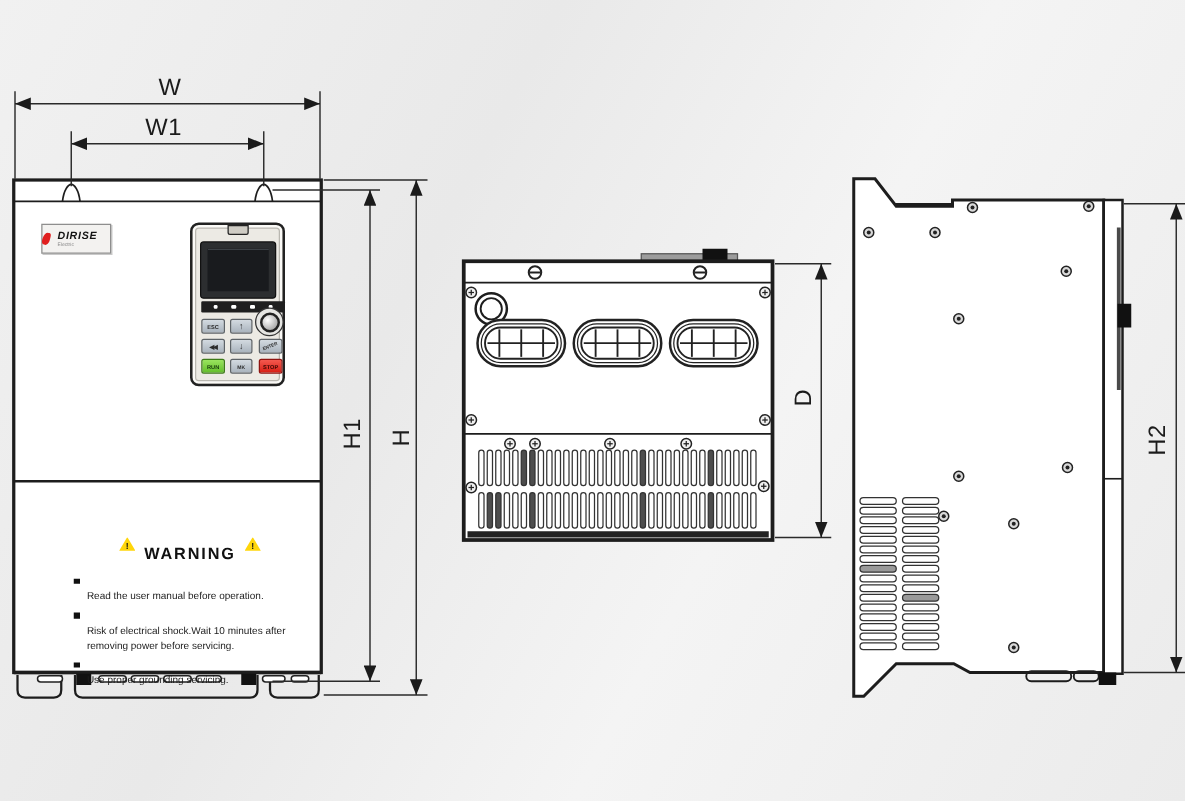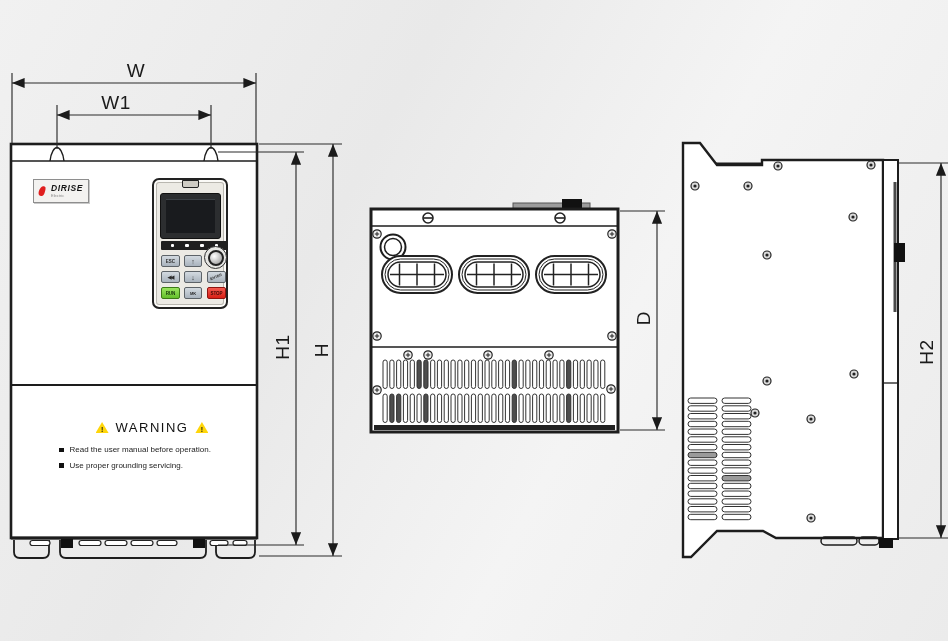--- a/index.html
+++ b/index.html
@@ -5,21 +5,21 @@
   html,body{margin:0;padding:0;background:#dcdcdc;font-family:"Liberation Sans",sans-serif;}
   .stage{position:relative;width:948px;height:641px;overflow:hidden;
          background:linear-gradient(118deg,#f1f1f1 0%,#e9e9e9 35%,#f4f4f4 62%,#ebebeb 100%);}
   svg{position:absolute;left:0;top:0;}
   .dim-label{position:absolute;width:44px;height:22px;line-height:22px;text-align:center;
              font-size:19px;color:#1b1b1b;letter-spacing:0.5px;}
   .rot{transform:rotate(-90deg);}
   
   .logo{position:absolute;left:33px;top:179px;width:54px;height:22px;background:#f3f2f0;
         border:1px solid #8e8e8e;box-shadow:1px 1px 0 #c9c9c9;display:flex;align-items:center;
-        justify-content:center;gap:6px;}
+        justify-content:flex-start;gap:6px;}
   .swoosh{width:6px;height:10px;background:#e01f1f;border-radius:70% 30% 55% 45%;
           transform:rotate(14deg);flex:none;}
   .brand-text{display:flex;flex-direction:column;line-height:1;}
   .brand-name{font-weight:bold;font-size:8.5px;letter-spacing:0.6px;color:#141414;font-style:italic;}
   .brand-tagline{font-size:4px;color:#888;font-style:normal;margin-top:1px;}
   
   .keypad{position:absolute;left:152px;top:178px;width:76px;height:131px;background:#eceae4;
           border:2px solid #222;border-radius:7px;box-sizing:border-box;
           box-shadow:inset 0 0 0 2px #fbfaf7, inset 0 0 0 3px #b9b7b0;}
   .kp-tab{position:absolute;left:28px;top:0px;width:17px;height:8px;background:#cfccc4;
@@ -41,26 +41,26 @@
   .kp-enter span{display:block;transform:rotate(-22deg);font-size:3.6px;}
   .kp-shift{letter-spacing:-1px;font-size:5px;}
   .knob{position:absolute;left:50px;top:66px;width:23px;height:23px;border:1.5px solid #333;
         border-radius:50%;background:#e6e6e3;box-sizing:border-box;display:flex;
         align-items:center;justify-content:center;}
   .knob::after{content:'';width:12px;height:12px;border-radius:50%;border:2px solid #222;
         background:radial-gradient(circle at 35% 35%,#ffffff,#8f8f8f);}
   
   .warning{position:absolute;left:57px;top:420px;width:190px;}
   .w-title{display:flex;align-items:center;justify-content:center;gap:7px;margin-bottom:9px;}
-  .w-title-text{font-size:13px;font-weight:normal;letter-spacing:1.5px;color:#111;}
+  .w-title-text{font-size:13px;font-weight:bold;letter-spacing:1.5px;color:#111;margin-top:15px;}
   .w-tri{width:13px;height:11px;clip-path:polygon(50% 0,100% 100%,0 100%);background:#ffd60a;
          color:#111;font-size:7px;font-weight:bold;text-align:center;line-height:15px;flex:none;}
   .w-item{display:flex;gap:6px;margin-bottom:3.5px;padding-left:2px;}
   .w-bullet{width:4.5px;height:4.5px;background:#111;margin-top:3.5px;flex:none;}
-  .w-text{font-size:8px;line-height:1.5;color:#1c1c1c;width:172px;}
+  .w-text{font-size:8px;line-height:1.5;color:#1c1c1c;width:172px;margin-top:12px;}
 </style>
 </head>
 <body>
 
 <div class="stage">
 
 <svg width="948" height="641" viewBox="0 0 948 641">
   <defs>
     <marker id="arr" viewBox="0 0 10 8" refX="10" refY="4" markerWidth="11" markerHeight="9" orient="auto-start-reverse">
           <path d="M0,0 L10,4 L0,8 z" fill="#1b1b1b"></path>
@@ -318,21 +318,21 @@
     <line x1="12" y1="83" x2="256" y2="83" marker-start="url(#arr)" marker-end="url(#arr)"></line>
     <line x1="57" y1="115" x2="211" y2="115" marker-start="url(#arr)" marker-end="url(#arr)"></line>
     <line x1="296" y1="152" x2="296" y2="545" marker-start="url(#arr)" marker-end="url(#arr)"></line>
     <line x1="333" y1="144" x2="333" y2="556" marker-start="url(#arr)" marker-end="url(#arr)"></line>
     <line x1="657" y1="211" x2="657" y2="430" marker-start="url(#arr)" marker-end="url(#arr)"></line>
     <line x1="941" y1="163" x2="941" y2="538" marker-start="url(#arr)" marker-end="url(#arr)"></line>
   </g>
 </svg>
 
 <div class="dim-label" style="left:114px;top:60px;">W</div>
-<div class="dim-label" style="left:94px;top:92px;">W1</div>
+<div class="dim-label" style="left:109px;top:92px;">W1</div>
 <div class="dim-label rot" style="left:261px;top:336px;">H1</div>
 <div class="dim-label rot" style="left:300px;top:339px;">H</div>
 <div class="dim-label rot" style="left:622px;top:307px;">D</div>
 <div class="dim-label rot" style="left:905px;top:341px;">H2</div>
 
 <div class="logo">
   <span class="swoosh"></span>
   <span class="brand-text">
     <span class="brand-name">DIRISE</span>
     <span class="brand-tagline">Electric</span>
@@ -368,17 +368,21 @@
     <span class="w-tri">!</span>
     <span class="w-title-text">WARNING</span>
     <span class="w-tri">!</span>
   </div>
   <div class="w-item">
     <span class="w-bullet"></span>
     <span class="w-text">Read the user manual before operation.</span>
   </div>
   <div class="w-item">
     <span class="w-bullet"></span>
+    <span class="w-text">Risk of electrical shock.Wait 10 minutes after removing power before servicing.</span>
+  </div>
+  <div class="w-item">
+    <span class="w-bullet"></span>
     <span class="w-text">Use proper grounding servicing.</span>
   </div>
 </div>
 
 </div>
 
 </body></html>

